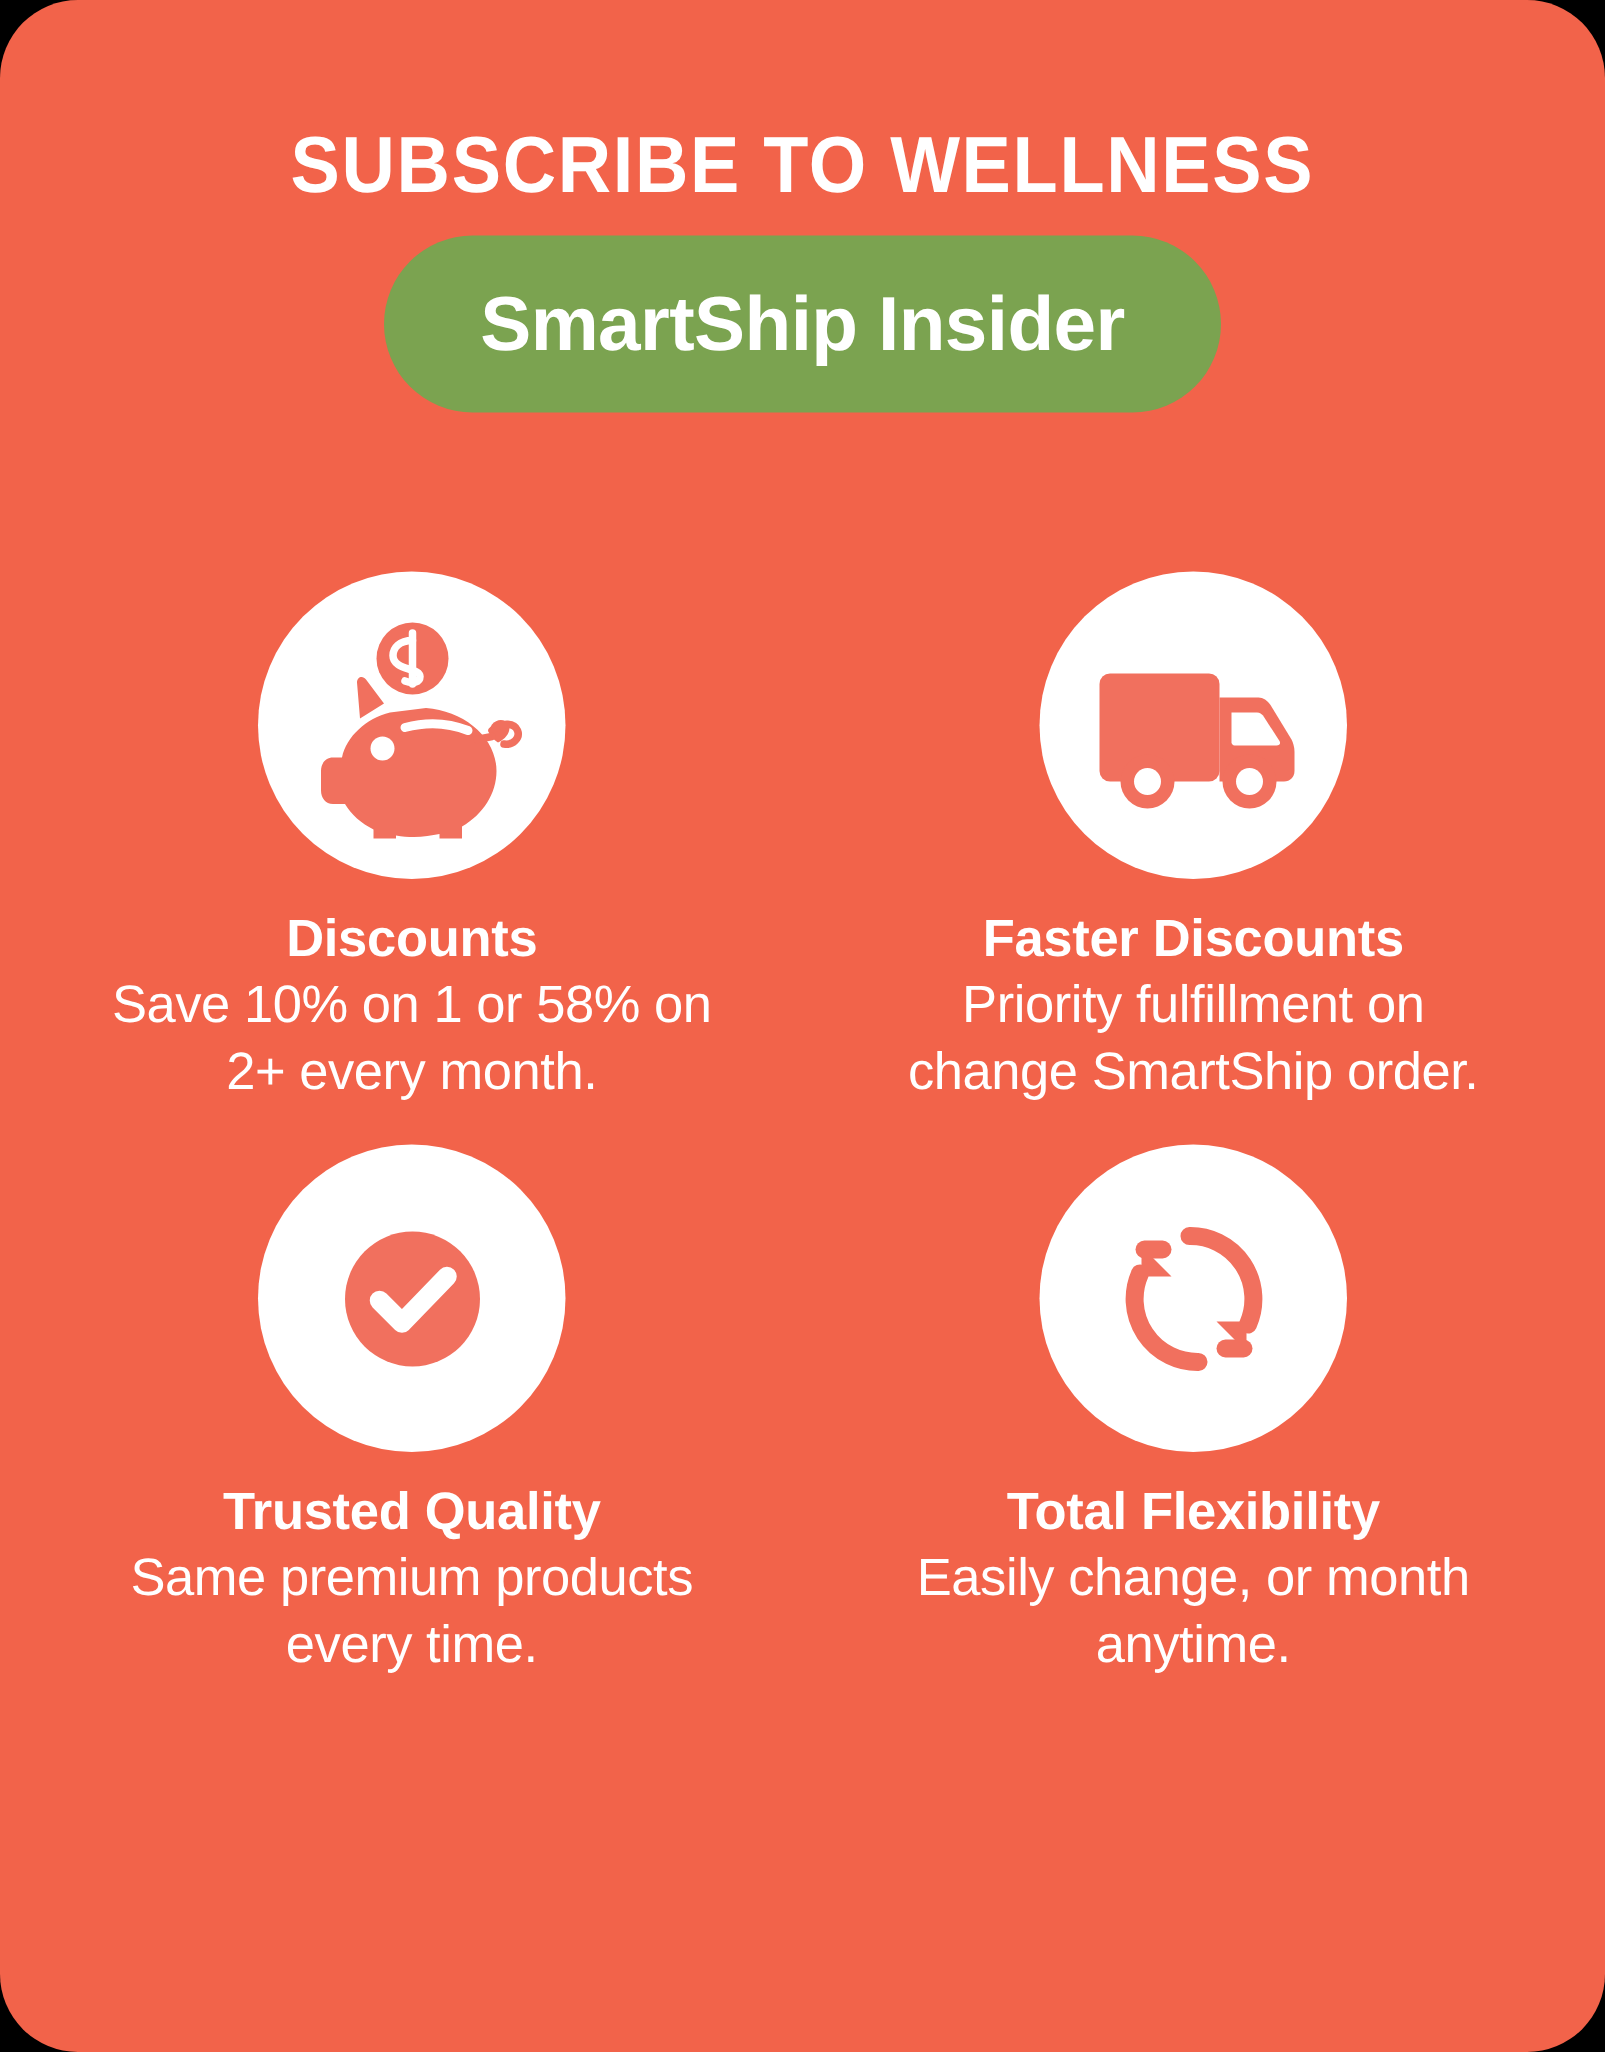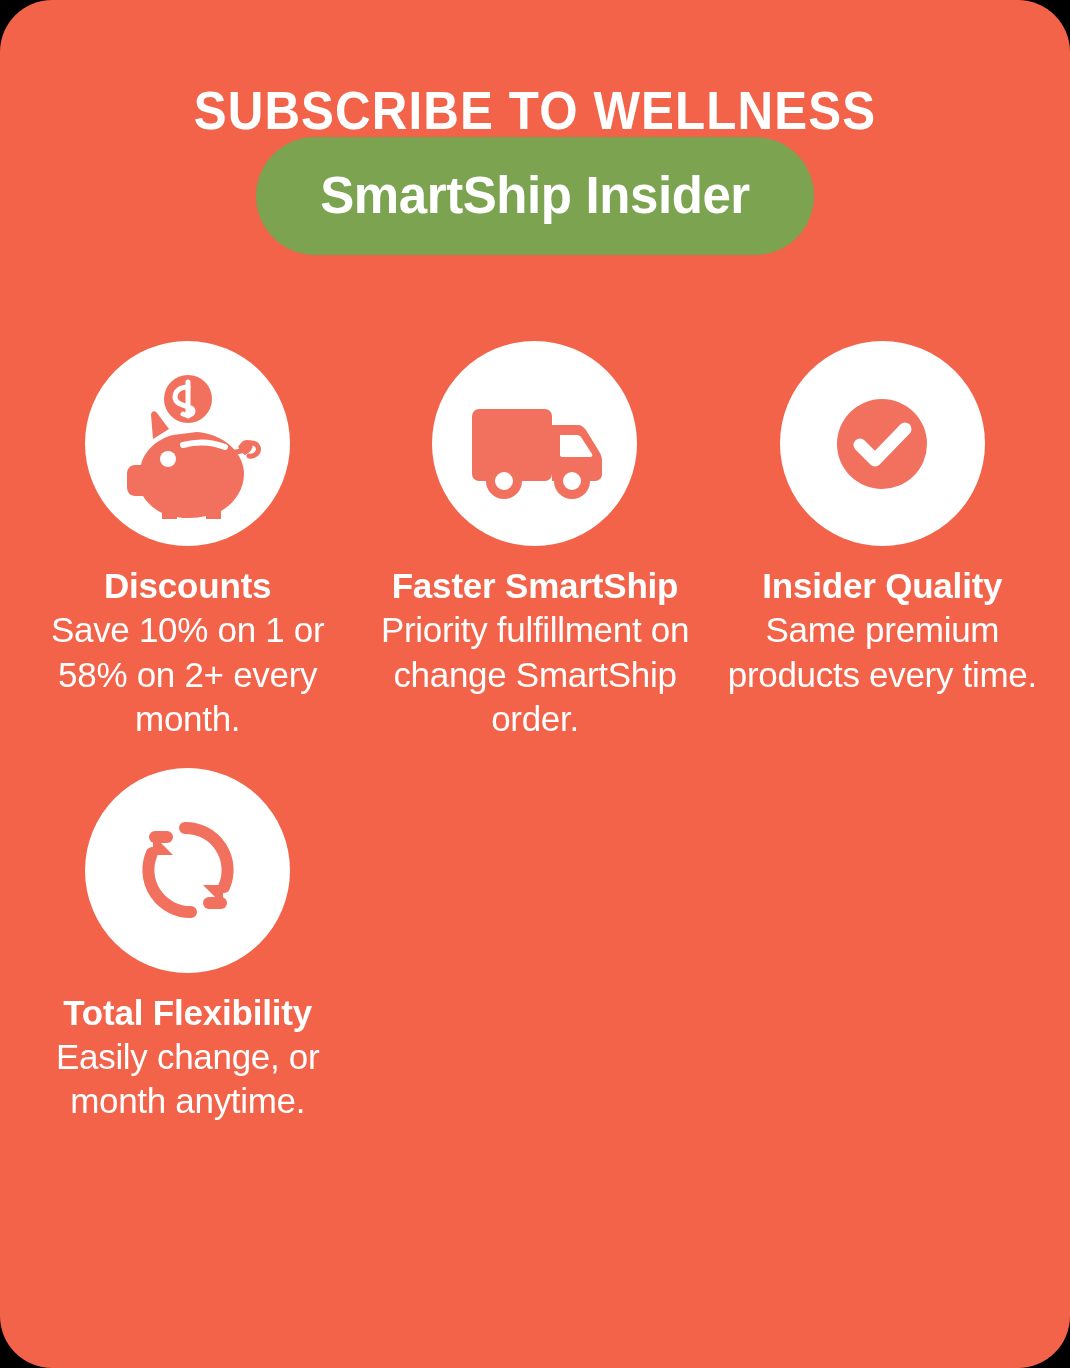--- a/index.html
+++ b/index.html
@@ -17,20 +17,21 @@
     position: relative;
     width: 1070px;
     height: 1368px;
     box-sizing: border-box;
     background: #F2634A;
     border-radius: 52px;
     overflow: hidden;
     display: flex;
     flex-direction: column;
     align-items: center;
+    gap: 20px;
   }
   .eyebrow {
     margin-top: 84px;
     font-size: 53px;
     font-weight: 700;
     letter-spacing: 1.2px;
     color: #FFFFFF;
     text-transform: uppercase;
     line-height: 1;
     transform: scaleX(0.93);
@@ -58,21 +59,21 @@
     height: 118px;
     line-height: 118px;
     white-space: nowrap;
     font-family: "Liberation Sans", sans-serif;
     cursor: pointer;
   }
   .features-grid {
     margin-top: 86px;
     width: 100%;
     display: grid;
-    grid-template-columns: 1fr 1fr 1fr;
+    grid-template-columns: 1fr 1fr;
     row-gap: 26px;
     column-gap: 0;
     padding: 0 14px;
     box-sizing: border-box;
   }
   .feature {
     display: flex;
     flex-direction: column;
     align-items: center;
     text-align: center;
@@ -145,32 +146,32 @@
             <rect x="12" y="40" width="80" height="72" rx="7"></rect>
             <path d="M92 56 L118 56 C121 56 124 58 126 61 L140 84 C141 86 142 89 142 92 L142 105 C142 109 139 112 135 112 L92 112 Z"></path>
           </g>
           <path d="M100 66 L117 66 C119 66 120 67 121 68 L132 85 C133 87 132 88 130 88 L102 88 C101 88 100 87 100 86 Z" fill="#FFFFFF"></path>
           <circle cx="44" cy="112" r="18" fill="#F1705E"></circle>
           <circle cx="44" cy="112" r="9" fill="#FFFFFF"></circle>
           <circle cx="112" cy="112" r="18" fill="#F1705E"></circle>
           <circle cx="112" cy="112" r="9" fill="#FFFFFF"></circle>
         </svg>
       </div>
-      <div class="feature-title">Faster SmartShip</div>
+      <div class="feature-title">Faster Discounts</div>
       <div class="feature-desc">Priority fulfillment on change SmartShip order.</div>
     </div>
 
     <div class="feature">
       <div class="icon-circle">
         <svg width="150" height="150" viewBox="0 0 150 150" aria-hidden="true">
           <circle cx="75" cy="75" r="45" fill="#F1705E"></circle>
           <path d="M53 76 L68 91 L98 60" stroke="#FFFFFF" stroke-width="13" fill="none" stroke-linecap="round" stroke-linejoin="round"></path>
         </svg>
       </div>
-      <div class="feature-title">Insider Quality</div>
+      <div class="feature-title">Trusted Quality</div>
       <div class="feature-desc">Same premium products every time.</div>
     </div>
 
     <div class="feature">
       <div class="icon-circle">
         <svg width="150" height="150" viewBox="0 0 150 150" aria-hidden="true">
           <g stroke="#F1705E" stroke-width="12" fill="none" stroke-linecap="round">
             <path d="M72 33 A42 42 0 0 1 111 92"></path>
             <path d="M78 117 A42 42 0 0 1 39 58"></path>
           </g>

